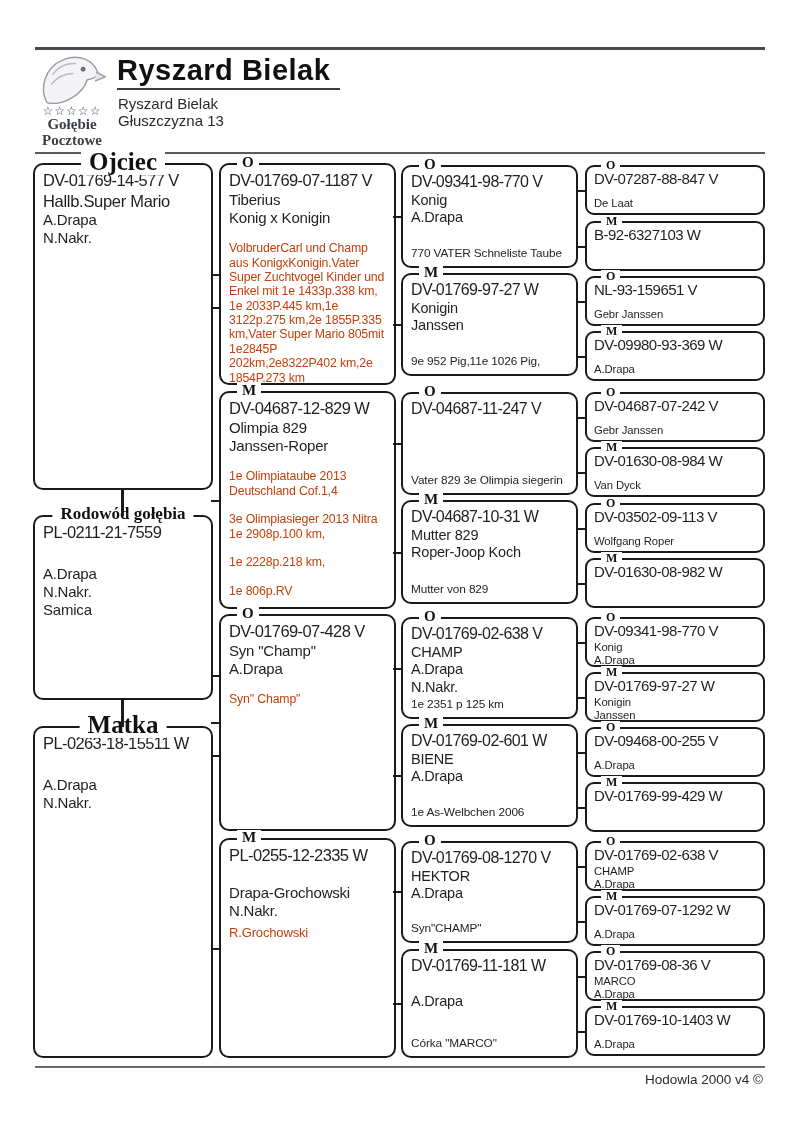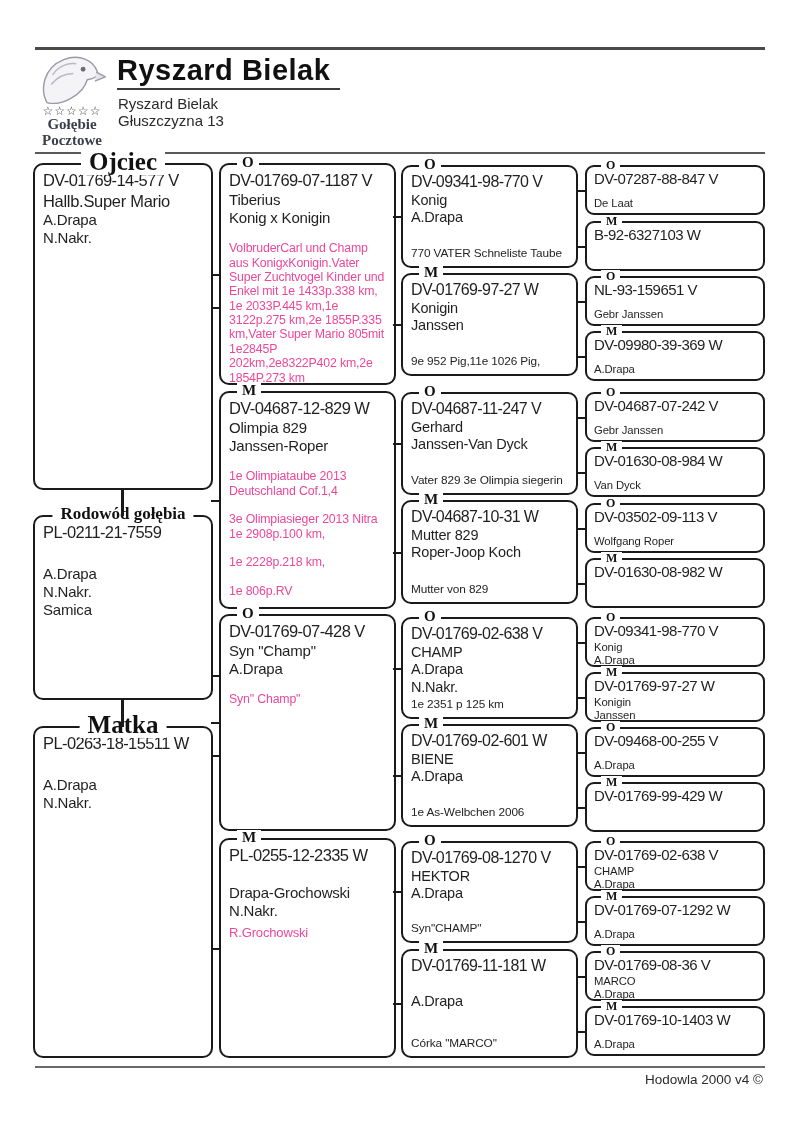--- a/index.html
+++ b/index.html
@@ -40,21 +40,21 @@
   .box-title.small { font-size:17px; top:-12px; }
 
   .ring { font-size:16.5px; letter-spacing:-0.6px; white-space:nowrap; line-height:1.25; }
   .head { font-size:15px; line-height:1.22; white-space:pre-wrap; letter-spacing:-0.2px; }
   .name { font-size:16.5px; line-height:1.22; letter-spacing:-0.3px; }
 
   .col1 .results { margin-top:9px; }
   .col1 .result { font-size:13px; letter-spacing:-0.1px; margin-bottom:15px; color:#2a2a2a; }
   .spacer22 { height:22px; flex:none; }
 
-  .g2 .note { margin-top:14px; font-size:12.3px; line-height:1.17; white-space:pre-wrap; letter-spacing:-0.15px; color:#ec4899; }
+  .g2 .note { margin-top:14px; font-size:12.3px; line-height:1.17; white-space:pre-wrap; letter-spacing:-0.15px; color:#c2410c; }
   .g2 .note.tight { margin-top:4px; font-size:13px; }
 
   .g3 .ring { font-size:16px; }
   .g3 .head { font-size:14.5px; line-height:1.2; }
   .g3 .note { margin-top:auto; font-size:11.8px; white-space:nowrap; letter-spacing:-0.1px; color:#242424; }
 
   .g4 { border-radius:9px; }
   .g4 .box-inner { padding:3px 7px 4px; }
   .g4 .ring { font-size:15px; letter-spacing:-0.5px; }
   .g4 .sub { font-size:11.3px; line-height:1.14; white-space:pre-wrap; letter-spacing:-0.1px; }
@@ -185,22 +185,20 @@
       <div class="head">Konigin
 Janssen</div>
       <div class="note">9e 952 Pig,11e 1026 Pig,</div>
     </div>
   </div>
 
   <div class="box g3" style="left:401px;top:392px;width:177px;height:103px">
     <span class="box-label">O</span>
     <div class="box-inner">
       <div class="ring">DV-04687-11-247 V</div>
-      <div class="head">Gerhard
-Janssen-Van Dyck</div>
       <div class="note">Vater 829 3e Olimpia siegerin</div>
     </div>
   </div>
 
   <div class="box g3" style="left:401px;top:500px;width:177px;height:104px">
     <span class="box-label">M</span>
     <div class="box-inner">
       <div class="ring">DV-04687-10-31 W</div>
       <div class="head">Mutter 829
 Roper-Joop Koch</div>
@@ -269,21 +267,21 @@
     <span class="box-label">O</span>
     <div class="box-inner">
       <div class="ring">NL-93-159651 V</div>
       <div class="sub"></div>
       <div class="bottom">Gebr Janssen</div>
     </div>
   </div>
   <div class="box g4" style="left:585px;top:331px;width:180px;height:50px">
     <span class="box-label">M</span>
     <div class="box-inner">
-      <div class="ring">DV-09980-39-369 W</div>
+      <div class="ring">DV-09980-93-369 W</div>
       <div class="sub"></div>
       <div class="bottom">A.Drapa</div>
     </div>
   </div>
   <div class="box g4" style="left:585px;top:392px;width:180px;height:50px">
     <span class="box-label">O</span>
     <div class="box-inner">
       <div class="ring">DV-04687-07-242 V</div>
       <div class="sub"></div>
       <div class="bottom">Gebr Janssen</div>

